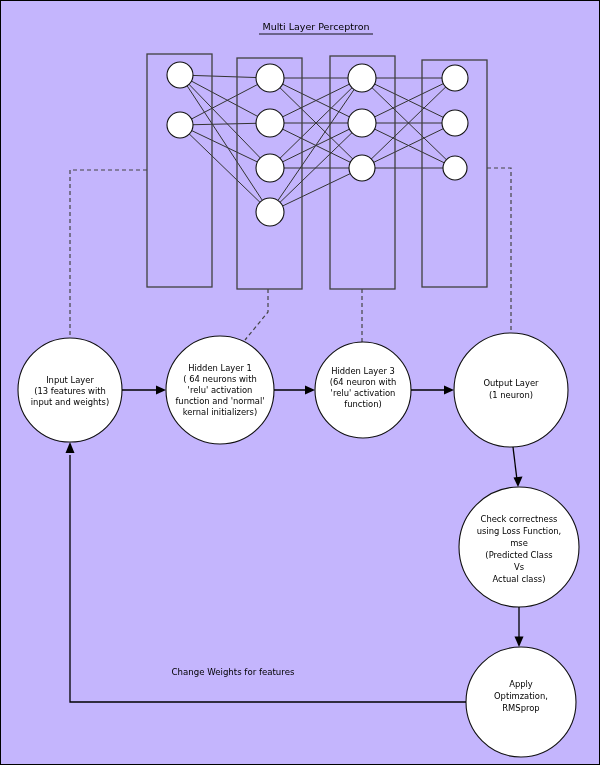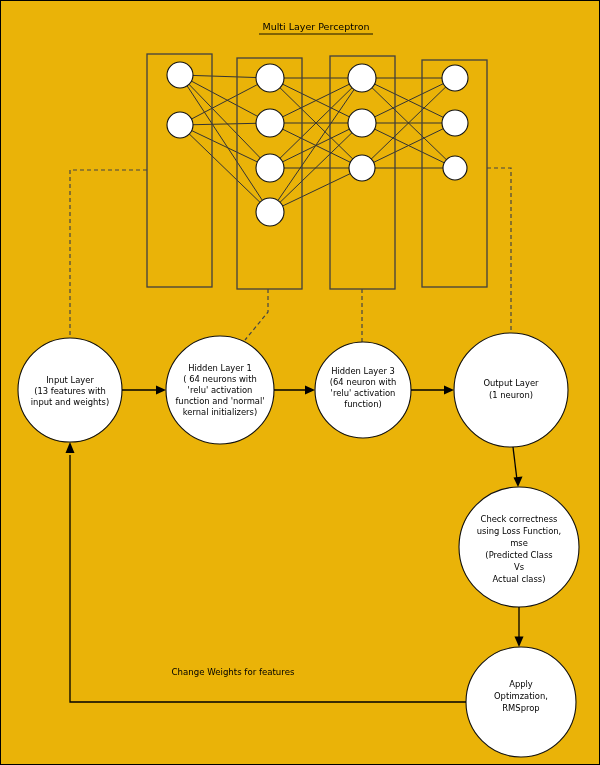--- a/index.html
+++ b/index.html
@@ -7,21 +7,21 @@
     padding: 0;
     background: #ffffff;
   }
   body {
     font-family: "DejaVu Sans", sans-serif;
   }
   #canvas {
     position: relative;
     width: 600px;
     height: 765px;
-    background: #eab308;
+    background: #c4b5fd;
     overflow: hidden;
   }
   #diagram {
     position: absolute;
     left: 0;
     top: 0;
     width: 600px;
     height: 765px;
   }
   .page-border {

